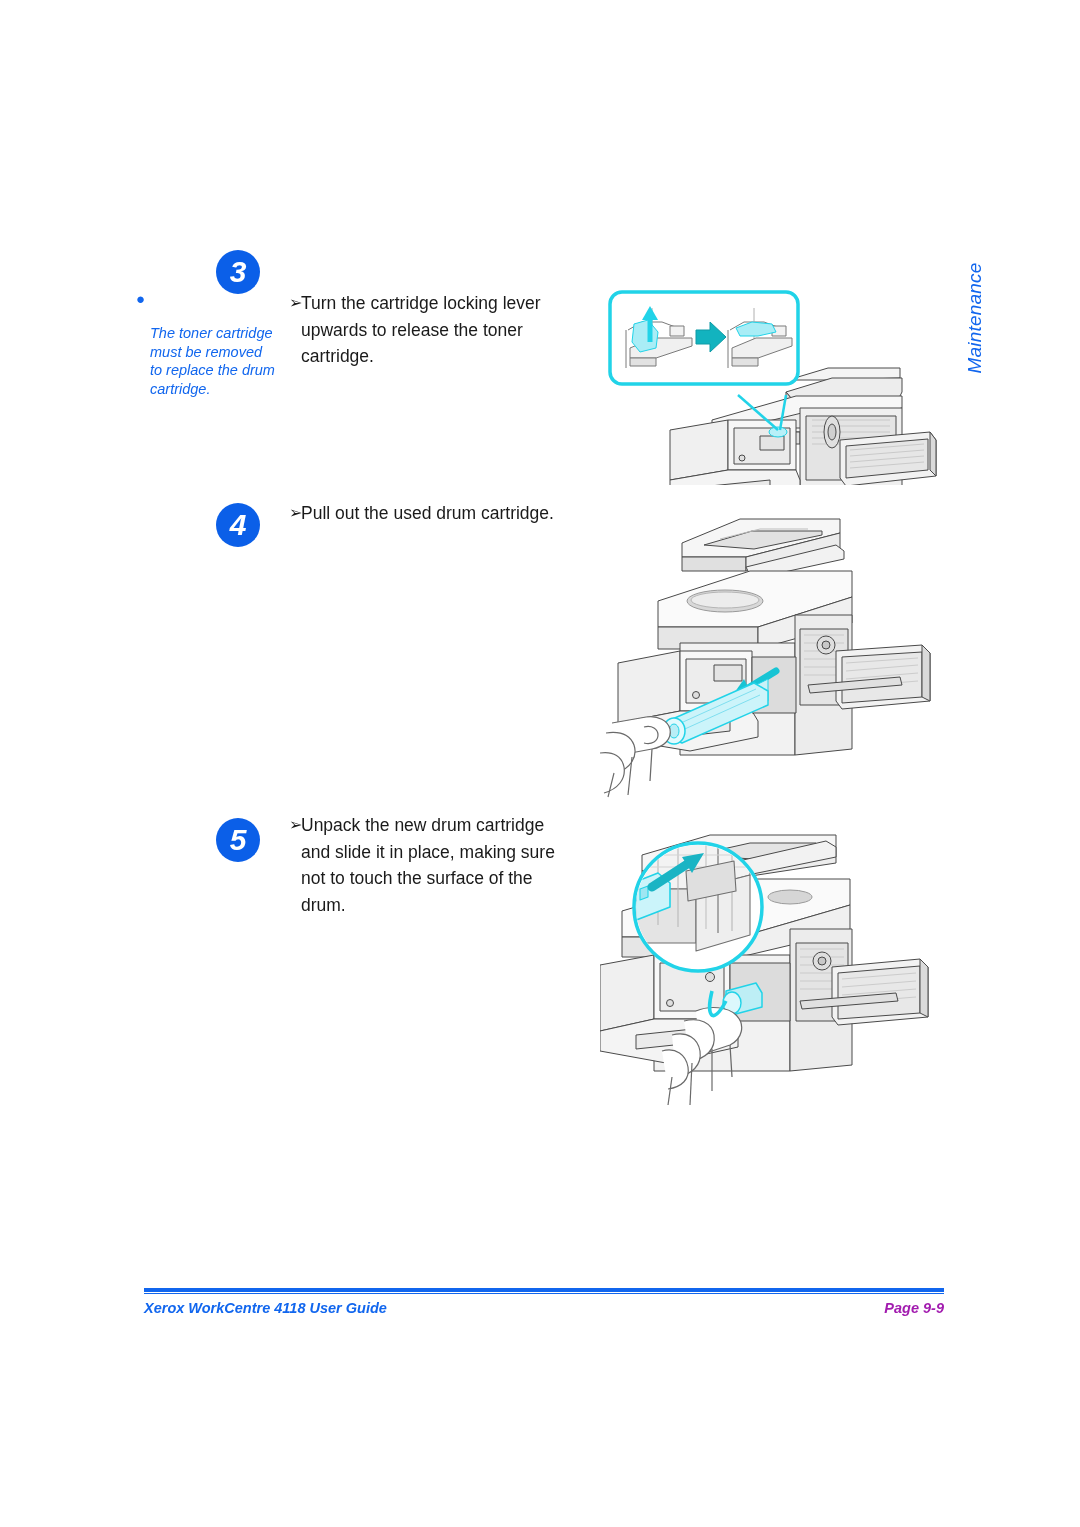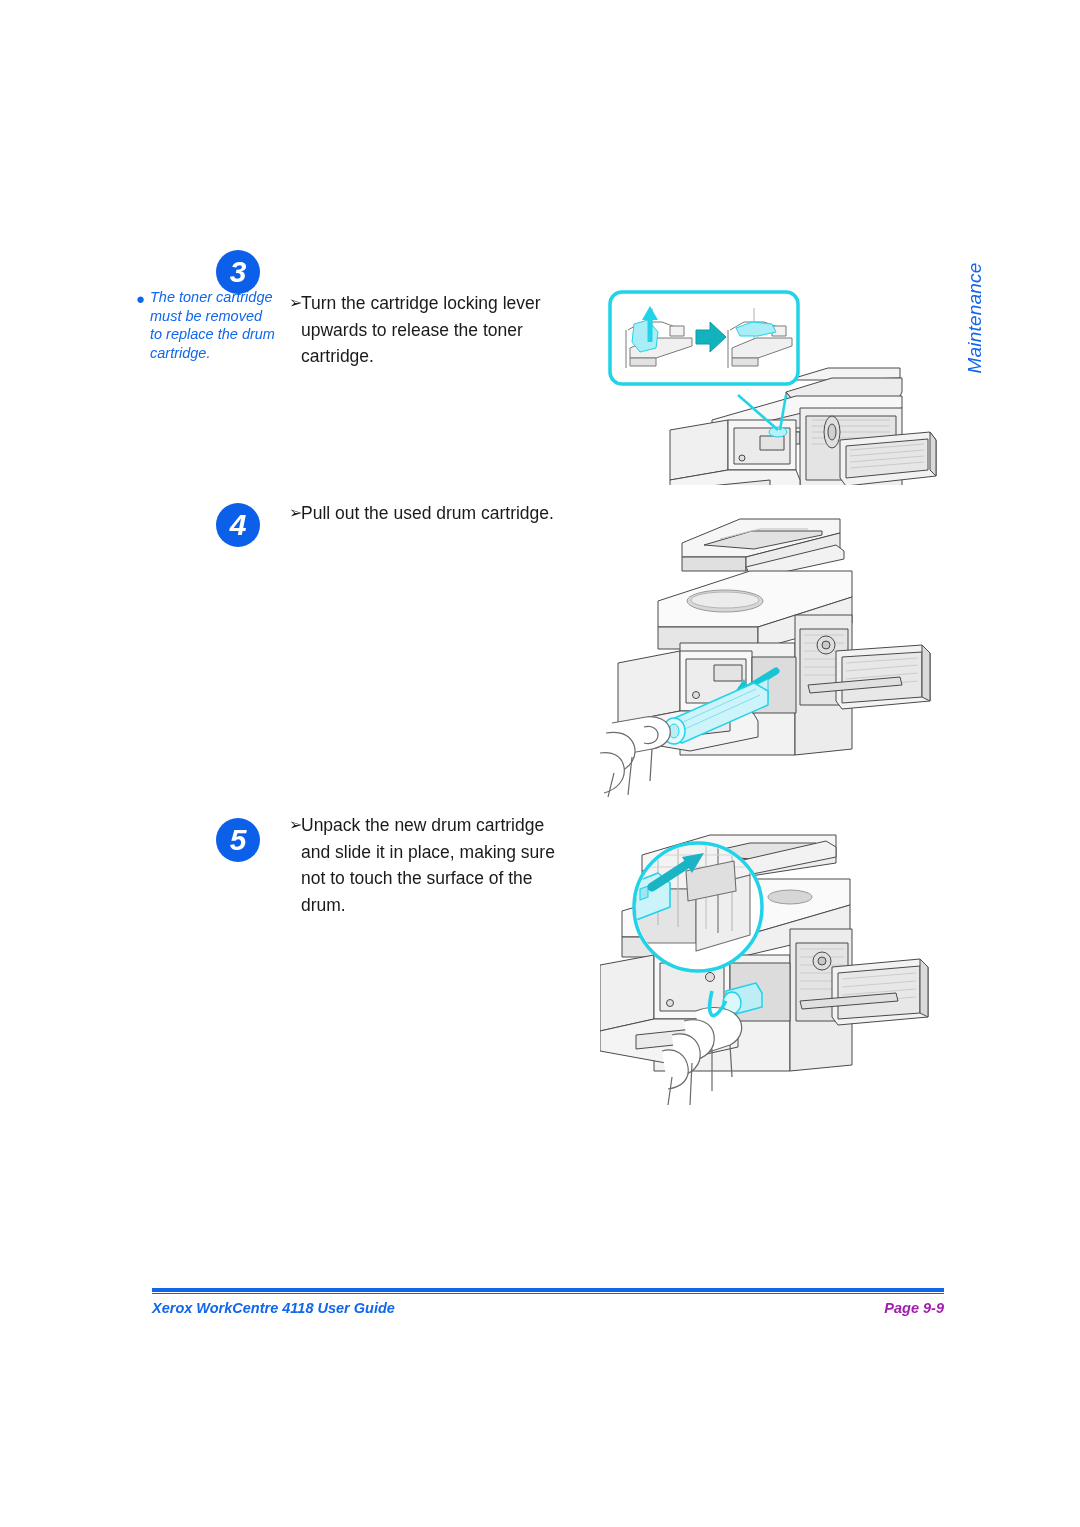--- a/index.html
+++ b/index.html
@@ -95,32 +95,33 @@
     left: 0px;
     top: 2px;
     font-size: 15px;
     line-height: 18px;
     color: #1166EE;
     font-style: normal;
   }
   .side-note .note-text {
     display: block;
     margin-left: 14px;
+    margin-top: 36px;
   }
 
   
   .illus {
     position: absolute;
   }
   .illus svg { display: block; }
 
   
   .footer {
     position: absolute;
-    left: 152px;
+    left: 144px;
     right: 136px;
     top: 1288px;
     height: 40px;
   }
   .footer .rule {
     position: absolute;
     left: 0; right: 0; top: 0;
     height: 4px;
     background: #1166EE;
   }

